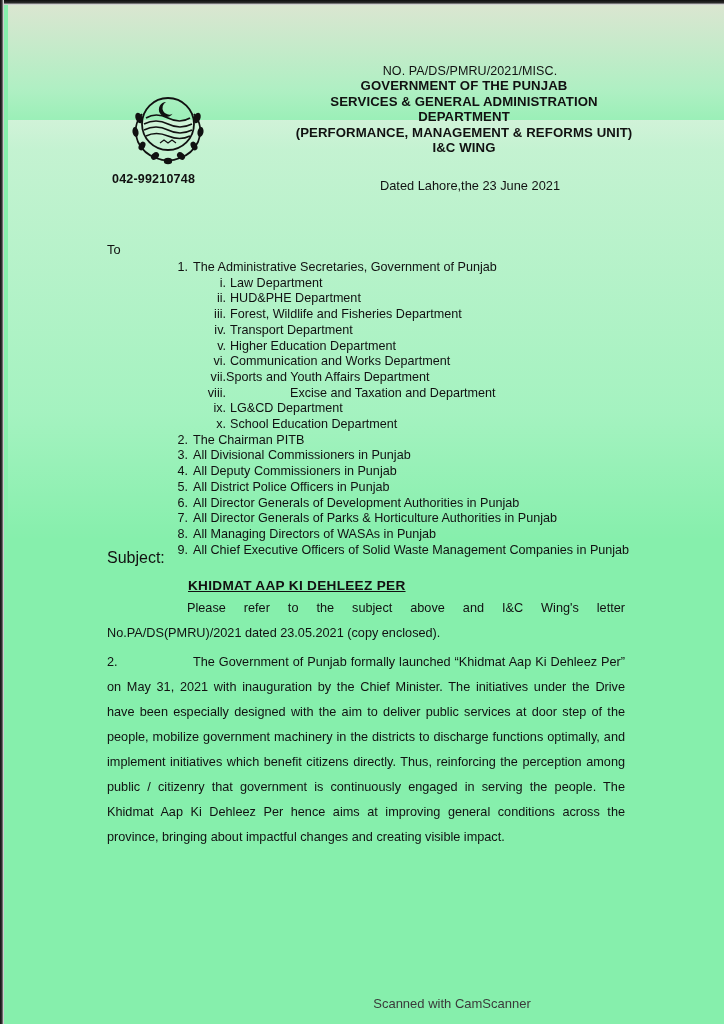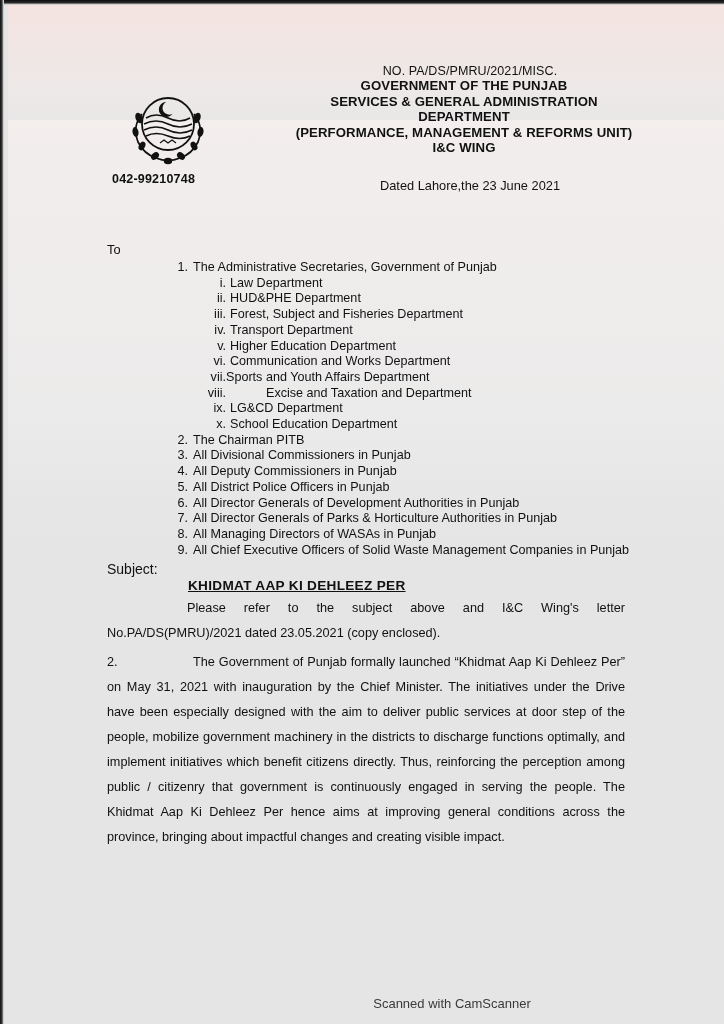--- a/index.html
+++ b/index.html
@@ -11,21 +11,21 @@
   body {
     font-family: "Liberation Sans", sans-serif;
     color: #111111;
   }
 
   #page {
     position: relative;
     width: 724px;
     height: 1024px;
     overflow: hidden;
-    background: #e5e5e5;
+    background: #86efac;
   }
 
   
   .scan-edge-top {
     position: absolute;
     top: 0; left: 0;
     width: 724px; height: 5px;
     background: linear-gradient(180deg, #0d0d0d 0%, #2a2a2a 55%, #ffffff 100%);
     z-index: 5;
   }
@@ -127,27 +127,27 @@
     align-items: baseline;
     white-space: nowrap;
   }
   .sub-num {
     display: inline-block;
     width: 22px;
     flex: 0 0 22px;
     text-align: right;
   }
   .sub-num.rt { text-align: right; padding-right: 4px; }
-  .sub-item.wide-gap .sub-text { margin-left: 40px; }
+  .sub-item.wide-gap .sub-text { margin-left: 64px; }
 
   
   .subject-label {
     position: absolute;
-    left: 107px; top: 561px;
-    font-size: 14px;
+    left: 107px; top: 549px;
+    font-size: 16px;
   }
   .subject-title {
     position: absolute;
     left: 188px; top: 578px;
     font-size: 13.6px;
     font-weight: bold;
     text-decoration: underline;
     letter-spacing: 0.3px;
   }
 
@@ -256,21 +256,21 @@
         <div class="sub-item">
           <span class="sub-num rt">i.</span>
           <span class="sub-text">Law Department</span>
         </div>
         <div class="sub-item">
           <span class="sub-num rt">ii.</span>
           <span class="sub-text">HUD&amp;PHE Department</span>
         </div>
         <div class="sub-item">
           <span class="sub-num rt">iii.</span>
-          <span class="sub-text">Forest, Subject and Fisheries Department</span>
+          <span class="sub-text">Forest, Wildlife and Fisheries Department</span>
         </div>
         <div class="sub-item">
           <span class="sub-num rt">iv.</span>
           <span class="sub-text">Transport Department</span>
         </div>
         <div class="sub-item">
           <span class="sub-num rt">v.</span>
           <span class="sub-text">Higher Education Department</span>
         </div>
         <div class="sub-item">

